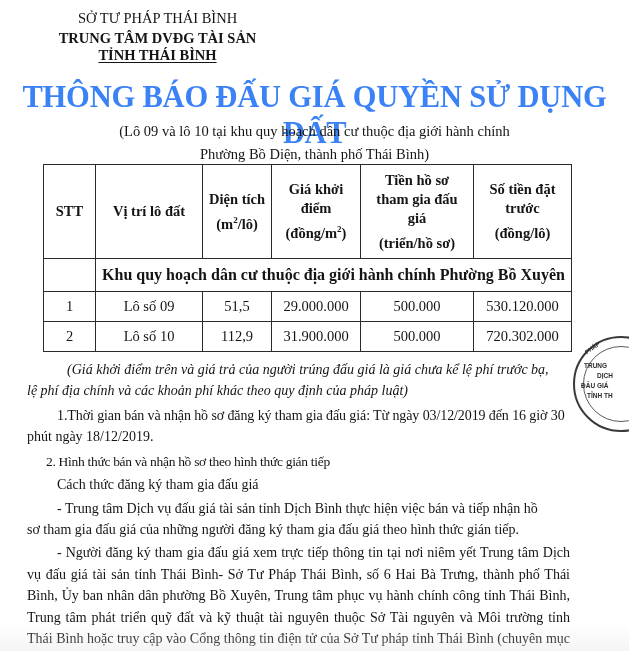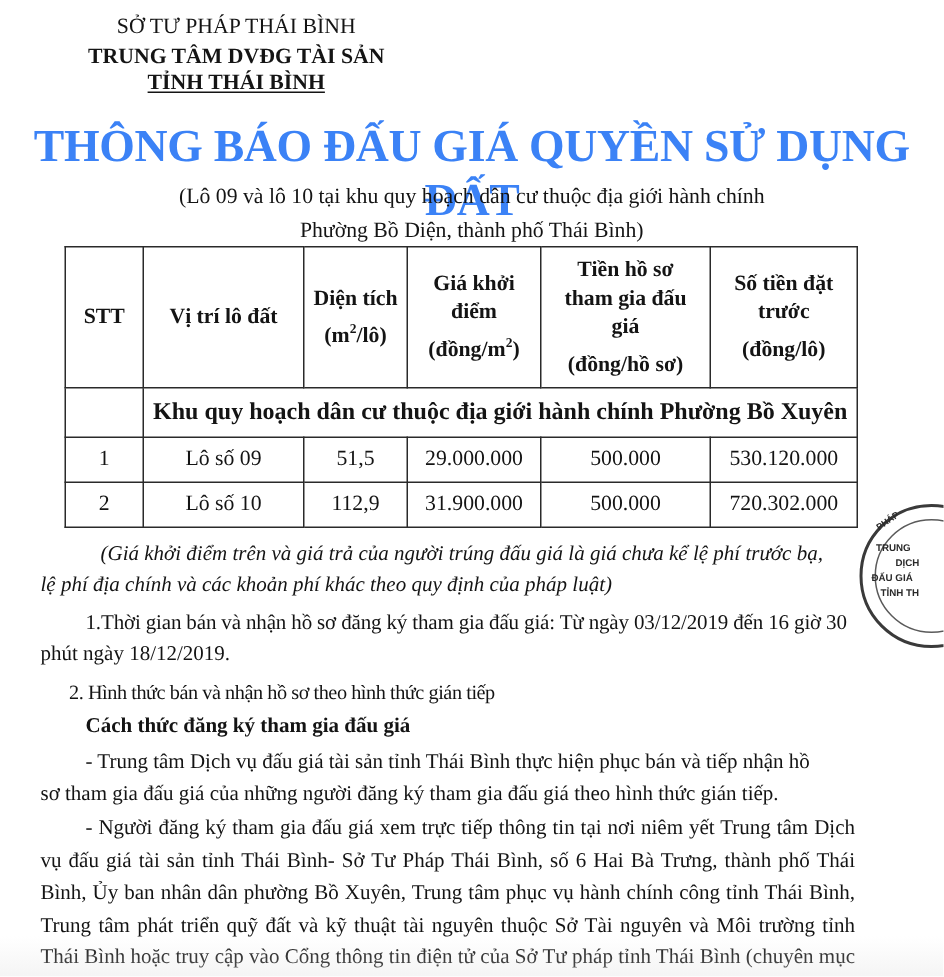--- a/index.html
+++ b/index.html
@@ -41,21 +41,21 @@
   sup { font-size: 9px; vertical-align: 6px; line-height: 0; }
 
   
   .p { position: absolute; left: 27px; width: 555px; font-size: 14px; line-height: 21px; text-align: justify; }
   .italic { font-style: italic; }
   .note1 { top: 359px; left: 67px; width: 520px; white-space: nowrap; }
   .note2 { top: 380px; white-space: nowrap; }
   .item1a { top: 405px; left: 57px; width: 540px; white-space: nowrap; letter-spacing: -0.1px; }
   .item1b { top: 426px; white-space: nowrap; }
   .item2 { top: 451px; left: 46px; font-size: 13.5px; letter-spacing: -0.3px; white-space: nowrap; }
-  .heading { top: 474px; left: 57px; font-weight: bold; white-space: nowrap; }
+  .heading { top: 474px; left: 57px; font-weight: normal; white-space: nowrap; }
   .para1a { top: 498px; left: 57px; white-space: nowrap; }
   .para1b { top: 519px; white-space: nowrap; }
   .para2 { top: 542px; left: 27px; width: 543px; line-height: 21.6px; }
   .para2 .first { padding-left: 30px; }
 
   
   .stamp {
     position: absolute; left: 573px; top: 336px; width: 92px; height: 92px;
     border: 2px solid #3a3a3a; border-radius: 50%;
   }
@@ -108,21 +108,21 @@
         <span class="ln">Giá khởi</span>
         <span class="ln">điểm</span>
         <span class="gap"></span>
         <span class="ln"><span>(đồng/m</span><sup>2</sup><span>)</span></span>
       </th>
       <th>
         <span class="ln">Tiền hồ sơ</span>
         <span class="ln">tham gia đấu</span>
         <span class="ln">giá</span>
         <span class="gap"></span>
-        <span class="ln">(đồng/hồ sơ)</span>
+        <span class="ln">(triển/hồ sơ)</span>
       </th>
       <th>
         <span class="ln">Số tiền đặt</span>
         <span class="ln">trước</span>
         <span class="gap"></span>
         <span class="ln">(đồng/lô)</span>
       </th>
     </tr>
   </thead>
   <tbody>
@@ -152,21 +152,21 @@
 <div class="p italic note1">(Giá khởi điểm trên và giá trả của người trúng đấu giá là giá chưa kể lệ phí trước bạ,</div>
 <div class="p italic note2">lệ phí địa chính và các khoản phí khác theo quy định của pháp luật)</div>
 
 <div class="p item1a">1.Thời gian bán và nhận hồ sơ đăng ký tham gia đấu giá: Từ ngày 03/12/2019 đến 16 giờ 30</div>
 <div class="p item1b">phút ngày 18/12/2019.</div>
 
 <div class="p item2">2. Hình thức bán và nhận hồ sơ theo hình thức gián tiếp</div>
 
 <div class="p heading">Cách thức đăng ký tham gia đấu giá</div>
 
-<div class="p para1a">- Trung tâm Dịch vụ đấu giá tài sản tỉnh Thái Bình thực hiện phục bán và tiếp nhận hồ</div>
+<div class="p para1a">- Trung tâm Dịch vụ đấu giá tài sản tỉnh Dịch Bình thực hiện việc bán và tiếp nhận hồ</div>
 <div class="p para1b">sơ tham gia đấu giá của những người đăng ký tham gia đấu giá theo hình thức gián tiếp.</div>
 
 <div class="p para2">
   <span class="first">- Người đăng ký tham gia đấu giá xem trực tiếp thông tin tại nơi niêm yết Trung tâm Dịch vụ đấu giá tài sản tỉnh Thái Bình- Sở Tư Pháp Thái Bình, số 6 Hai Bà Trưng, thành phố Thái Bình, Ủy ban nhân dân phường Bồ Xuyên, Trung tâm phục vụ hành chính công tỉnh Thái Bình, Trung tâm phát triển quỹ đất và kỹ thuật tài nguyên thuộc Sở Tài nguyên và Môi trường tỉnh Thái Bình hoặc truy cập vào Cổng thông tin điện tử của Sở Tư pháp tỉnh Thái Bình (chuyên mục đấu giá tài sản) theo địa chỉ </span>
 </div>
 
 <div class="stamp"></div>
 <div class="stamp-text st-arc">PHÁP</div>
 <div class="stamp-text st1">TRUNG</div>
 <div class="stamp-text st2">DỊCH</div>

